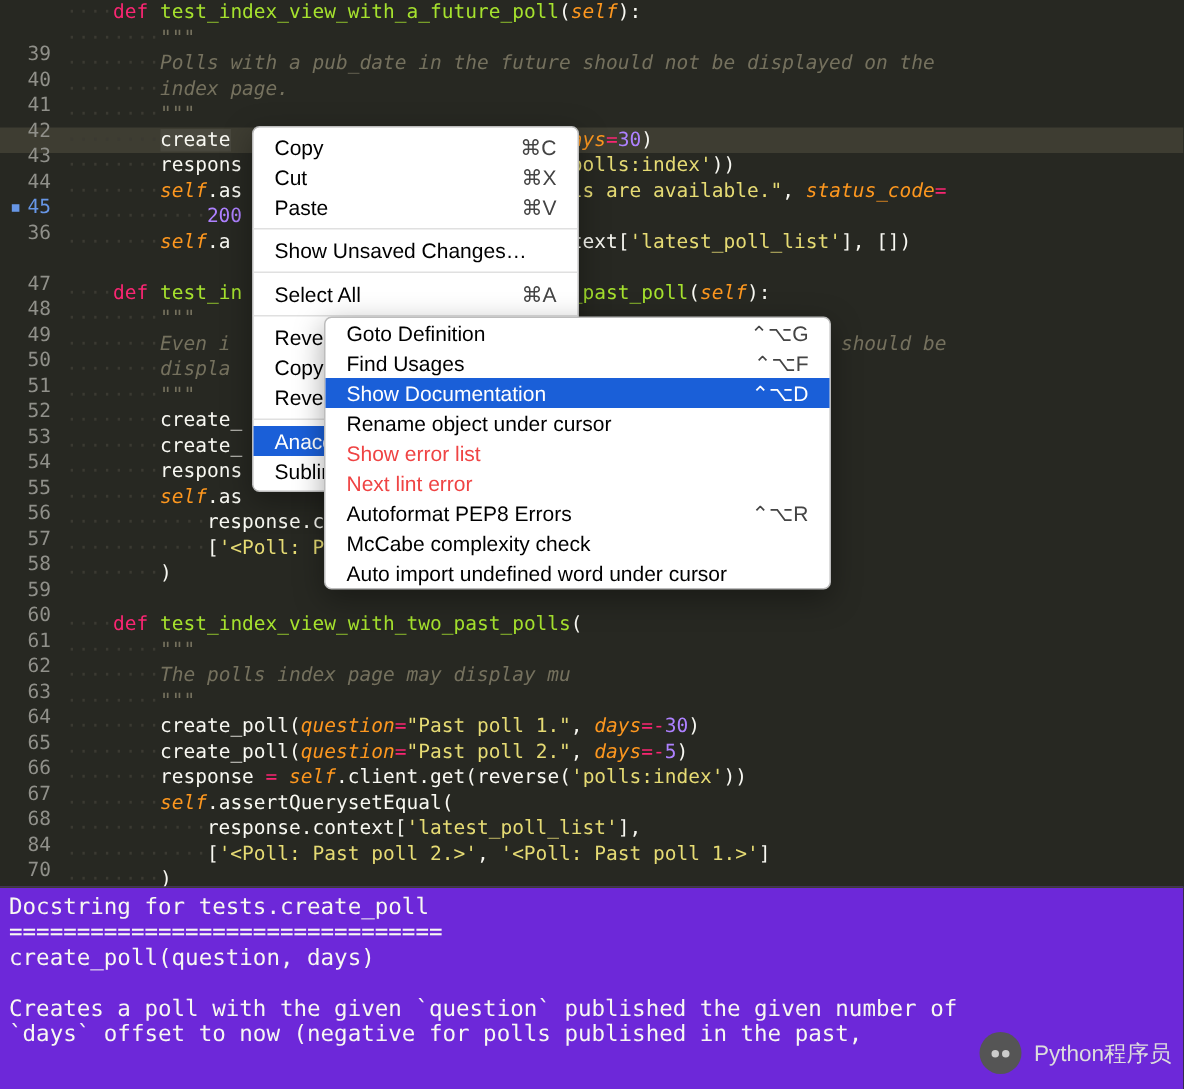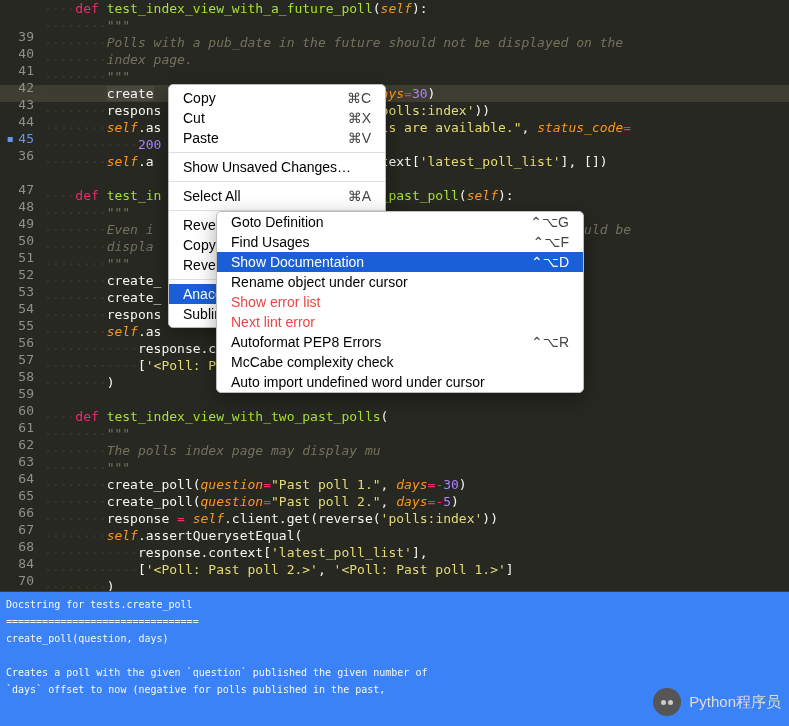--- a/index.html
+++ b/index.html
@@ -61,34 +61,34 @@
   }
   .ctx .item.highlight {
     background:#1a5fd8;
     color:#fff;
   }
   .ctx .sep { height:1px; background:#e0e0e0; margin:4px 0;}
   .ctx .arrow { font-size:11px; color:#000; margin-left:30px;}
   .ctx .item.highlight .arrow { color:#fff; }
   .ctx .short { color:#444; font-family: -apple-system, sans-serif; }
   .ctx .item.disabled { color:#ef4444; }
-  .submenu { width:368px; left:216px; top:211px; }
+  .submenu { width:338px; left:216px; top:211px; }
   .mainmenu { width:218px; left:168px; top:84px; padding:3px 0;}
   .submenu .item { padding:2px 14px; }
 
   
   .panel {
     position:absolute;
     left:0; right:0; bottom:0;
-    background:#3b82f6;
+    background:#6d28d9;
     color:#f8f8f2;
     border-top:1px solid #3e3d32;
     padding:4px 6px 28px 6px;
     font-family: Menlo, monospace;
-    font-size:10px;
+    font-size:15px;
     line-height:17px;
     white-space:pre-wrap;
   }
   
   .watermark {
     position:absolute;
     right:8px; bottom:10px;
     display:flex;
     align-items:center;
     color:#ddd;

